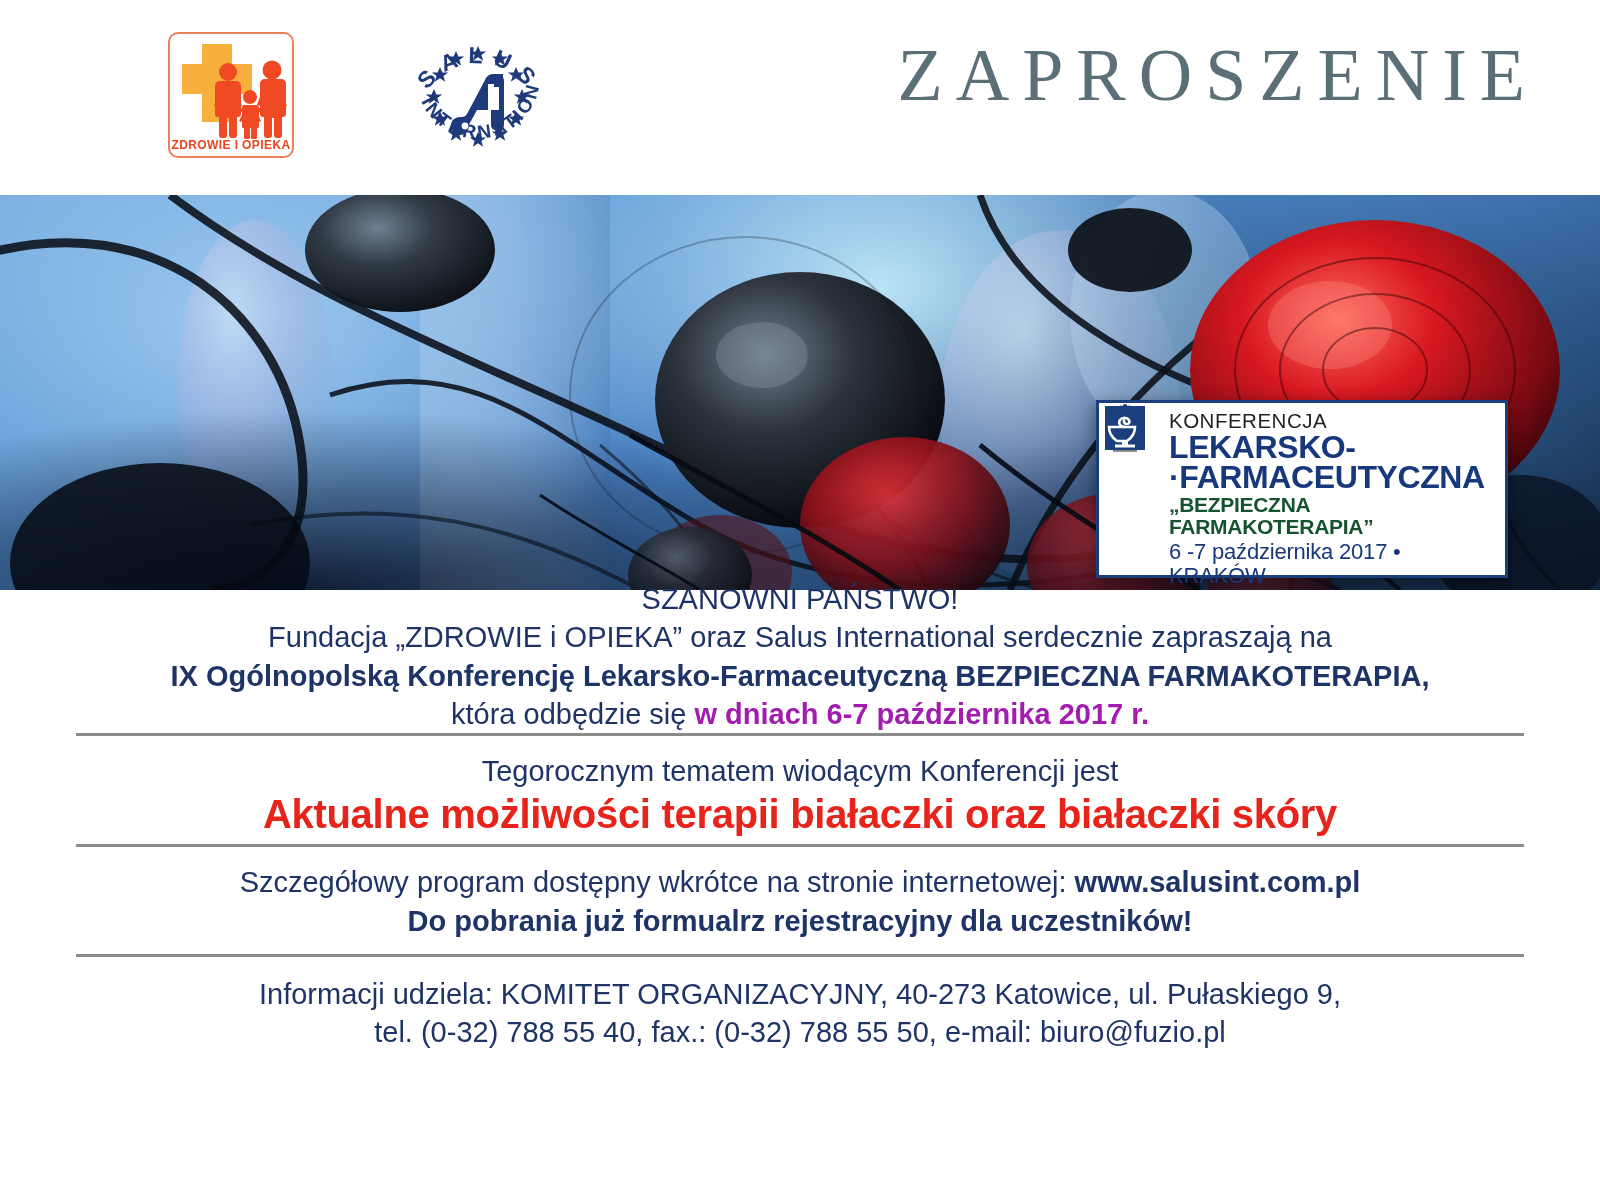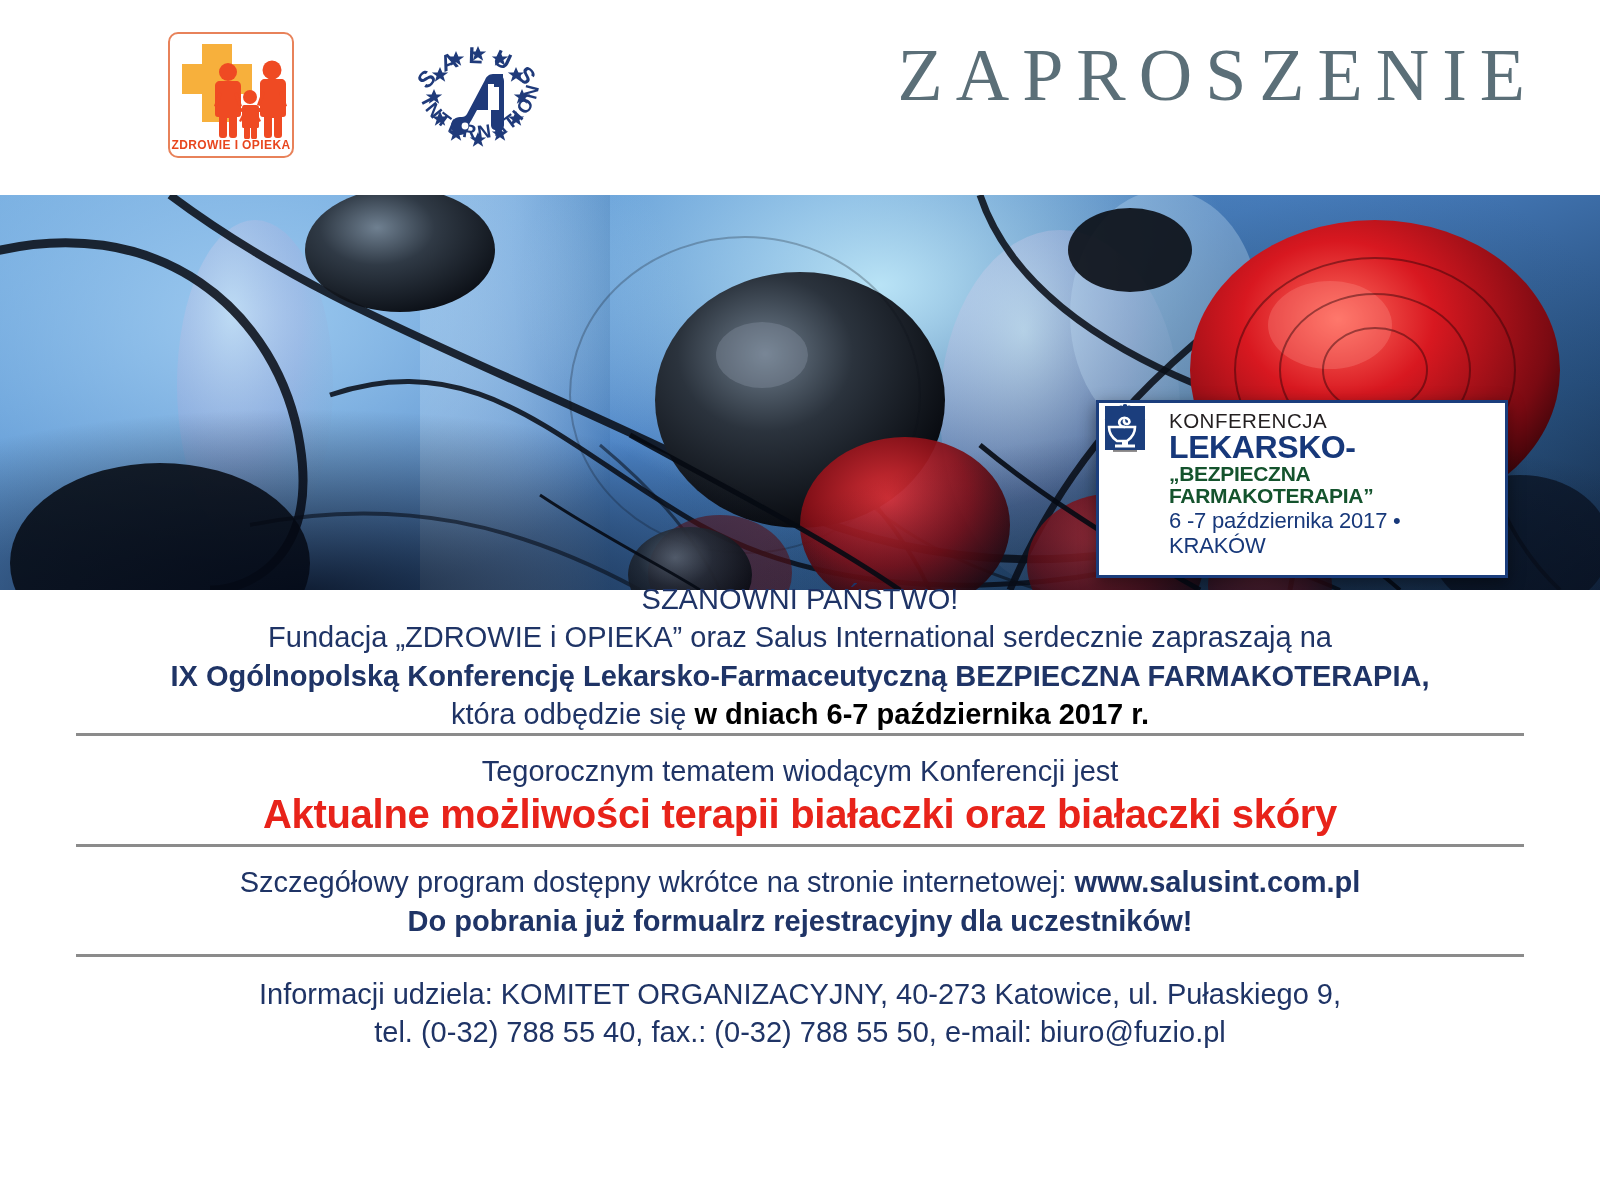--- a/index.html
+++ b/index.html
@@ -82,21 +82,21 @@
     margin-top:1px;
   }
   .b-date{
     font-size:22px;font-weight:normal;color:#17387a;line-height:1.1;margin-top:2px;letter-spacing:-.2px;
   }
 
   
   .content{position:absolute;left:0;top:578px;width:1600px;}
   .line{text-align:center;color:#1f3466;font-size:29px;line-height:1.32;white-space:nowrap;}
   .l-strong{font-weight:bold;}
-  .red{color:#000000;}
+  .red{color:#a21caf;}
   .sec1{padding-top:2px;}
   .hr{
     height:3px;background:#8b8b8b;margin:0 auto;width:1448px;
   }
   .sec2{padding:16px 0 6px;}
   .theme{
     text-align:center;color:#e8231a;font-weight:bold;font-size:40px;line-height:1.2;
     letter-spacing:-.3px;white-space:nowrap;
   }
   .sec3{padding:16px 0 14px;}
@@ -294,20 +294,21 @@
           <path d="M18 38 c-6-4-8-10-8-14 h26 c0 4-2 10-8 14 z"></path>
           <path d="M23 38 h6 v5 h-6 z" fill="#ffffff" stroke="none"></path>
           <path d="M16 43 h20" stroke-width="3"></path>
           <path d="M26 24 c-5 0-7-4-5-7 2-3 7-3 9 0 1 2 0 4-2 4 -3 0-4-3-2-4"></path>
         </g>
       </svg>
     </div>
     <div class="btxt">
       <div class="b-konf">KONFERENCJA</div>
       <div class="b-lek">LEKARSKO-</div>
+      <div class="b-far">·FARMACEUTYCZNA</div>
       <div class="b-bez">„BEZPIECZNA FARMAKOTERAPIA”</div>
       <div class="b-date">6 -7 października 2017 • KRAKÓW</div>
     </div>
   </div>
 </div>
 
 <div class="content">
 
   <div class="sec1">
     <div class="line">SZANOWNI PAŃSTWO!</div>

